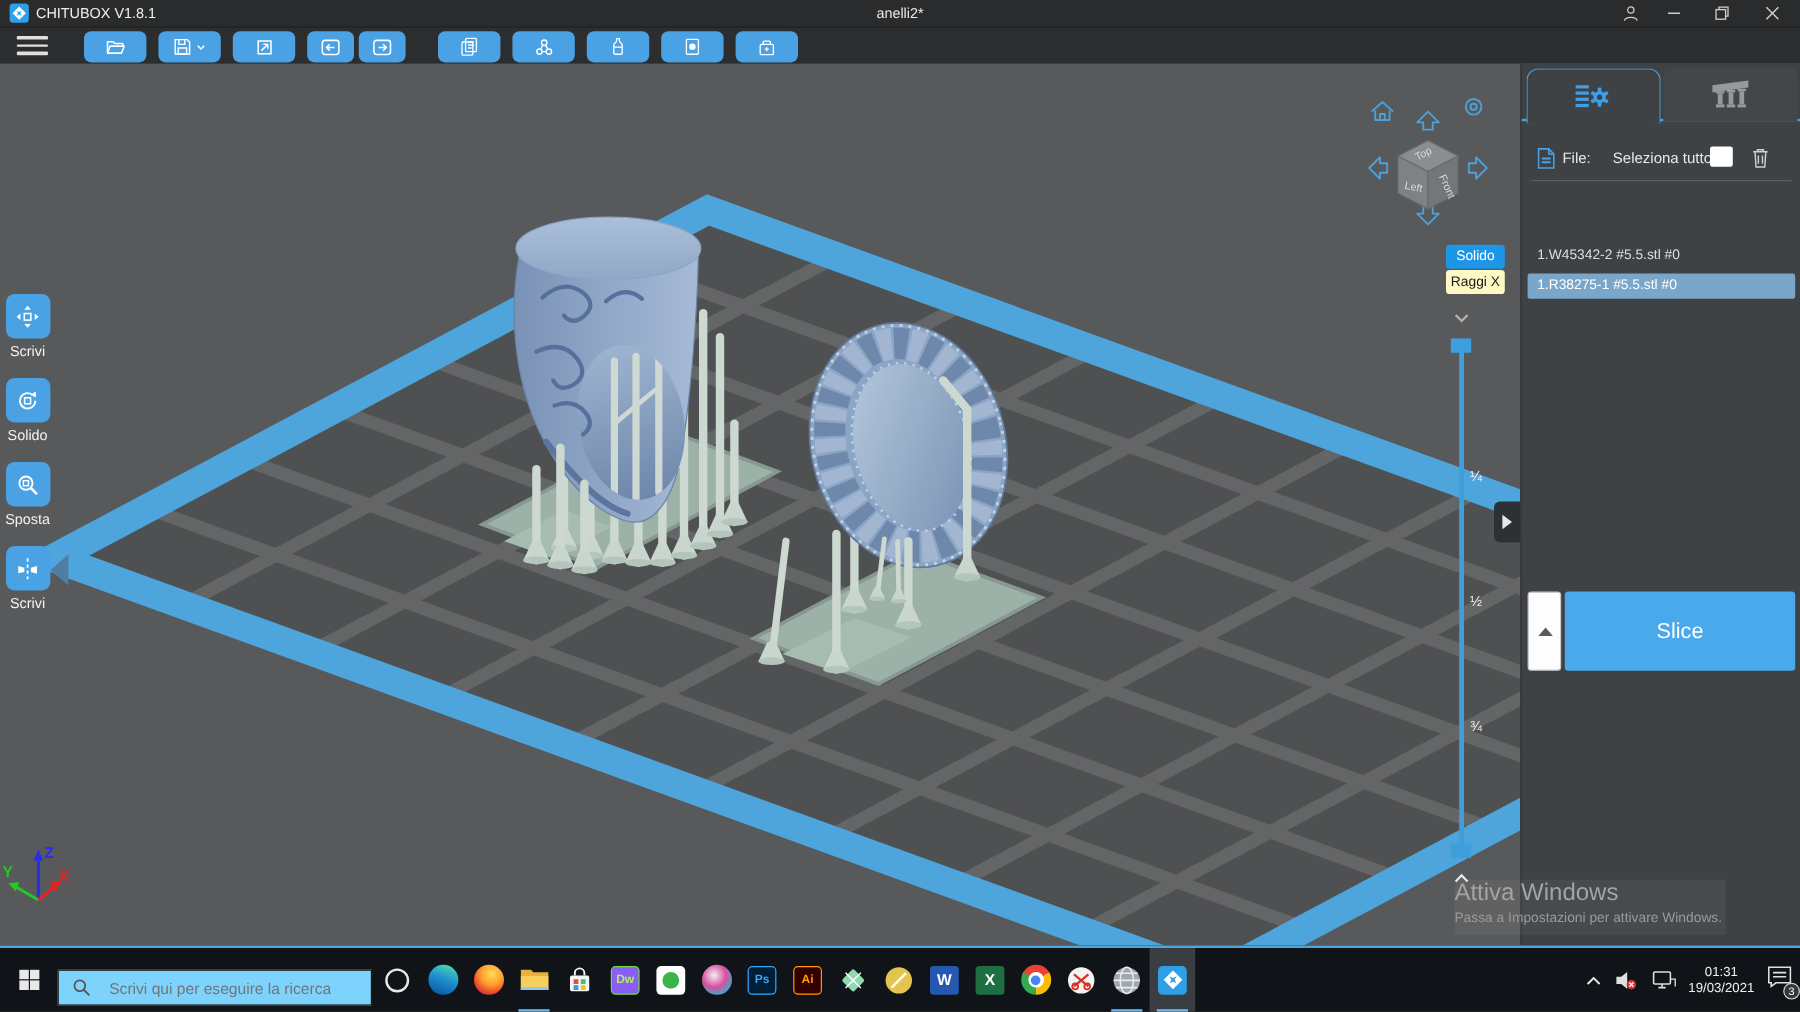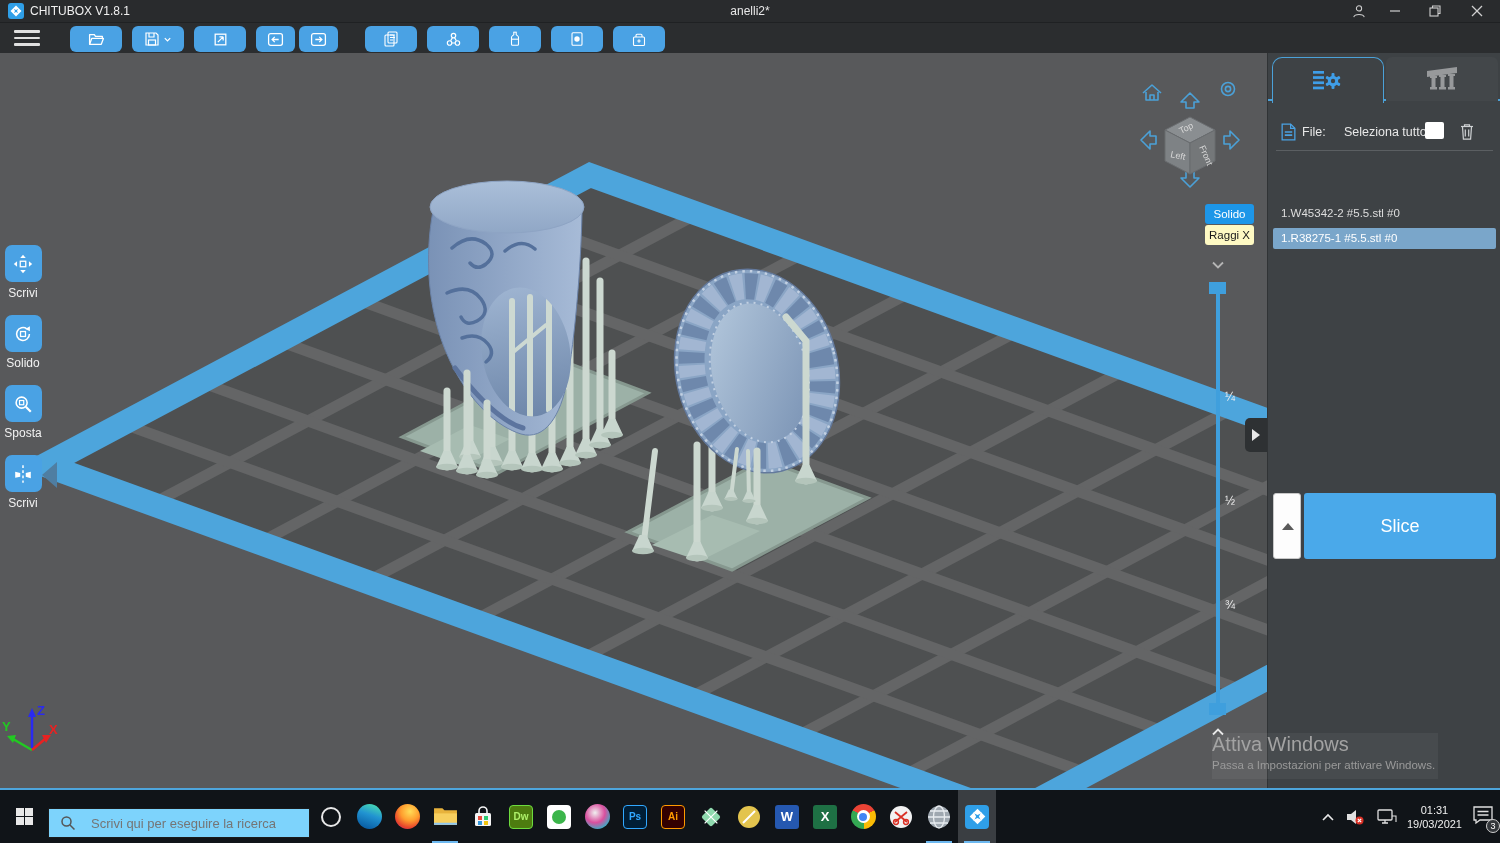--- a/index.html
+++ b/index.html
@@ -595,21 +595,21 @@
     <svg width="24" height="24" viewBox="0 0 24 24">
         <path d="M8 8V6a4 4 0 018 0v2" fill="none" stroke="#f5f5f5" stroke-width="1.6"></path>
       <rect x="4" y="8" width="16" height="13" rx="1.5" fill="#f5f5f5"></rect>
       <rect x="7" y="11" width="4" height="4" fill="#e84c3d"></rect>
         <rect x="13" y="11" width="4" height="4" fill="#2ecc71"></rect>
       <rect x="7" y="16" width="4" height="4" fill="#3498db"></rect>
         <rect x="13" y="16" width="4" height="4" fill="#f1c40f"></rect>
       </svg>
     </div>
   <div class="tb-cell" style="left:502px">
-    <div class="sq adobe" style="background:#4d7c0f;border:1.5px solid #6ddb3e;color:#aef06a">
+    <div class="sq adobe" style="background:#8b5cf6;border:1.5px solid #6ddb3e;color:#aef06a">
         <span>Dw</span>
       </div>
     </div>
   <div class="tb-cell" style="left:540px">
     <div class="sq" style="background:#fff">
         <div style="position:absolute;left:5px;top:5px;width:14px;height:14px;border-radius:50%;background:#3bb54a"></div>
       </div>
     </div>
   <div class="tb-cell" style="left:578px">
     <div class="ci" style="background:radial-gradient(circle at 40% 35%,#f0f0f0,#d94f9e 45%,#2bb5c8 80%)"></div>

